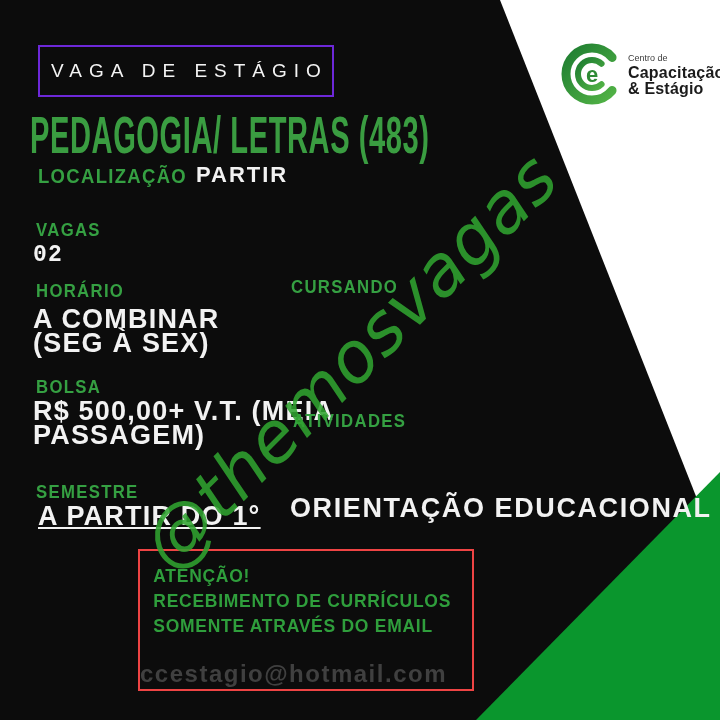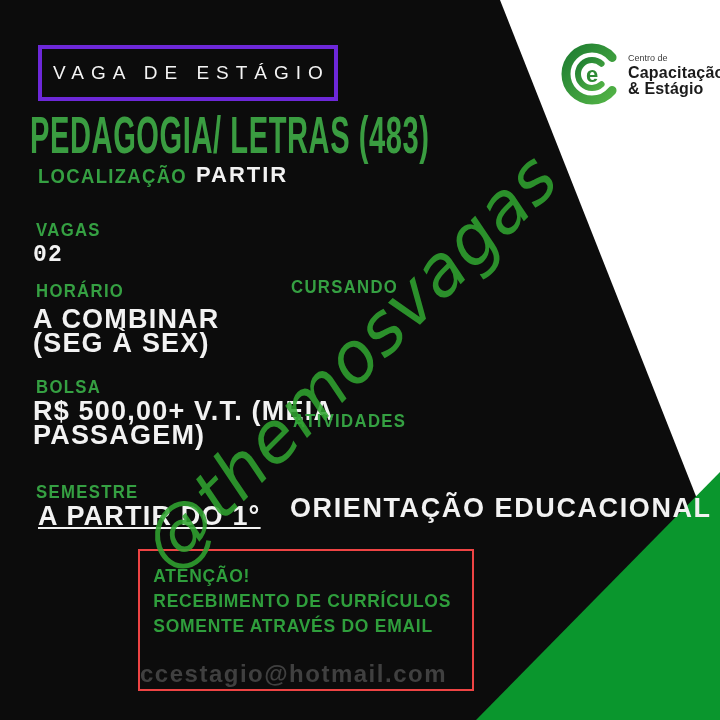--- a/index.html
+++ b/index.html
@@ -13,21 +13,21 @@
     clip-path:polygon(0 0,500px 0,720px 557px,720px 720px,0 720px);
   }
   .green-triangle{
     position:absolute;inset:0;background:#0A962D;z-index:2;
     clip-path:polygon(720px 472px,720px 720px,476px 720px);
   }
   .layer{position:absolute;z-index:3;}
 
   .badge-box{
     left:38px;top:45px;width:292px;height:48px;
-    border:4px solid #6d28d9;display:flex;align-items:center;justify-content:center;
+    border:2px solid #6d28d9;display:flex;align-items:center;justify-content:center;
   }
   .badge-text{
     color:#f4f4f4;font-size:19px;letter-spacing:7px;font-weight:normal;
     padding-left:7px;white-space:nowrap;
   }
 
   .logo{left:556px;top:40px;width:160px;height:72px;}
   .logo-icon{position:absolute;left:4px;top:2px;}
   .logo-text{position:absolute;left:72px;top:14px;line-height:1;}
   .logo-top{display:block;font-size:9px;color:#3c3c3c;margin-bottom:2px;}

